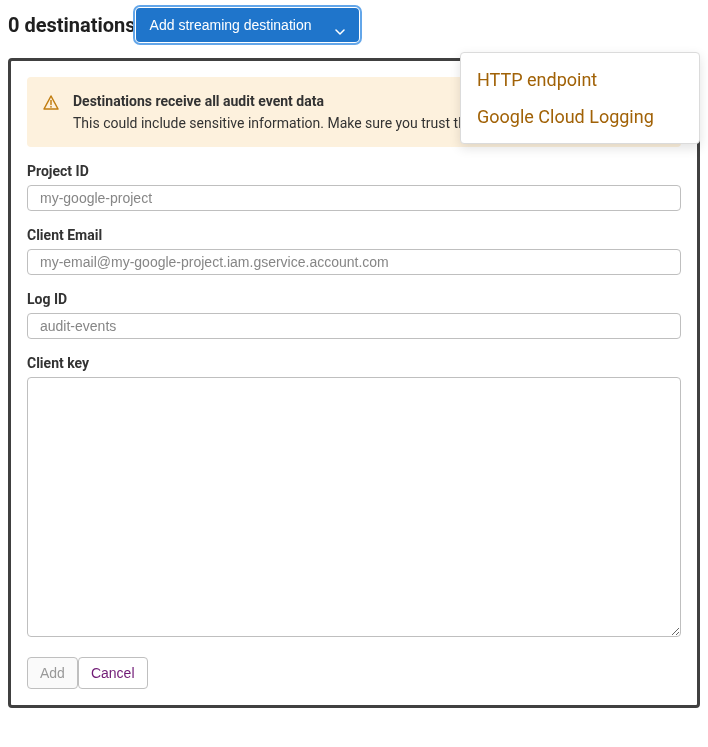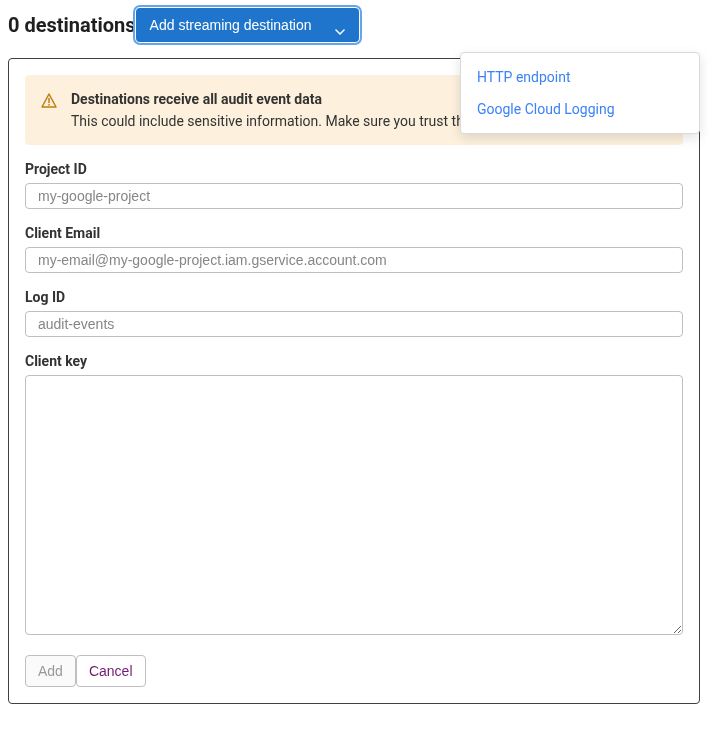--- a/index.html
+++ b/index.html
@@ -52,26 +52,26 @@
       background: #fff;
       border: 1px solid #dbdbdb;
       border-radius: 4px;
       box-shadow: 0 4px 12px rgba(0,0,0,0.12);
       min-width: 240px;
       padding: 8px 0;
       z-index: 10;
     }
     .dropdown-item {
       padding: 8px 16px;
-      font-size: 14px;
-      color: #3b82f6;
+      font-size: 18px;
+      color: #a16207;
       cursor: pointer;
     }
     .card {
-      border: 1px solid #404040;
+      border: 3px solid #404040;
       border-radius: 4px;
       padding: 16px;
     }
     .alert {
       background: #fdf1dd;
       border-radius: 4px;
       padding: 16px;
       display: flex;
       gap: 14px;
       margin-bottom: 16px;

